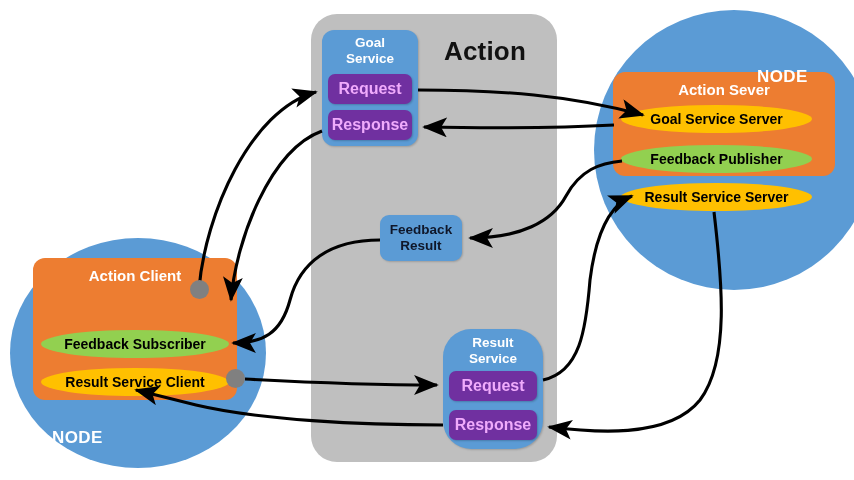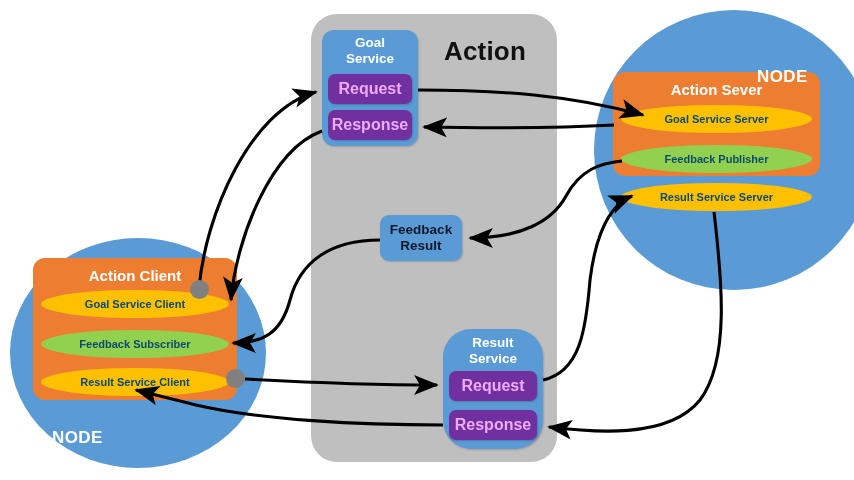--- a/index.html
+++ b/index.html
@@ -122,40 +122,40 @@
   #node-label-server { left: 757px; top: 51px; }
 
   
   .action-box {
     position: absolute;
     background: #ed7d31;
     border-radius: 12px;
     z-index: 12;
   }
   #action-client-box { left: 33px; top: 258px; width: 204px; height: 142px; }
-  #action-server-box { left: 613px; top: 72px; width: 207px; height: 104px; }
+  #action-server-box { left: 613px; top: 72px; width: 207px; height: 104px; padding-left: 15px; }
 
   .action-box-title {
     position: absolute;
     left: 0; right: 0;
     text-align: center;
     color: #ffffff;
     font-size: 15px;
     font-weight: bold;
     top: 9px;
   }
 
   .pill {
     position: absolute;
     border-radius: 50% / 50%;
     display: flex;
     align-items: center;
     justify-content: center;
-    color: #0c4a6e;
-    font-size: 11px;
+    color: #000000;
+    font-size: 14px;
     font-weight: bold;
     white-space: nowrap;
   }
   .pill.yellow { background: #ffc000; }
   .pill.green  { background: #92d050; }
 
   #action-client-box .pill { left: 8px; width: 188px; height: 28px; }
   #pill-goal-client    { top: 32px; }
   #pill-feedback-sub   { top: 72px; }
   #pill-result-client  { top: 110px; }
@@ -184,21 +184,20 @@
   <div class="action-title">Action</div>
 
   <div class="node-circle" id="node-client"></div>
   <div class="node-circle" id="node-server"></div>
 
   <div class="node-label" id="node-label-client">NODE</div>
   <div class="node-label" id="node-label-server">NODE</div>
 
   <div class="action-box" id="action-client-box">
     <div class="action-box-title">Action Client</div>
-    <div class="pill yellow" id="pill-goal-client">Goal Service Client</div>
     <div class="pill green" id="pill-feedback-sub">Feedback Subscriber</div>
     <div class="pill yellow" id="pill-result-client">Result Service Client</div>
   </div>
 
   <div class="action-box" id="action-server-box">
     <div class="action-box-title">Action Sever</div>
     <div class="pill yellow" id="pill-goal-server">Goal Service Server</div>
     <div class="pill green" id="pill-feedback-pub">Feedback Publisher</div>
     <div class="pill yellow" id="pill-result-server">Result Service Server</div>
   </div>

